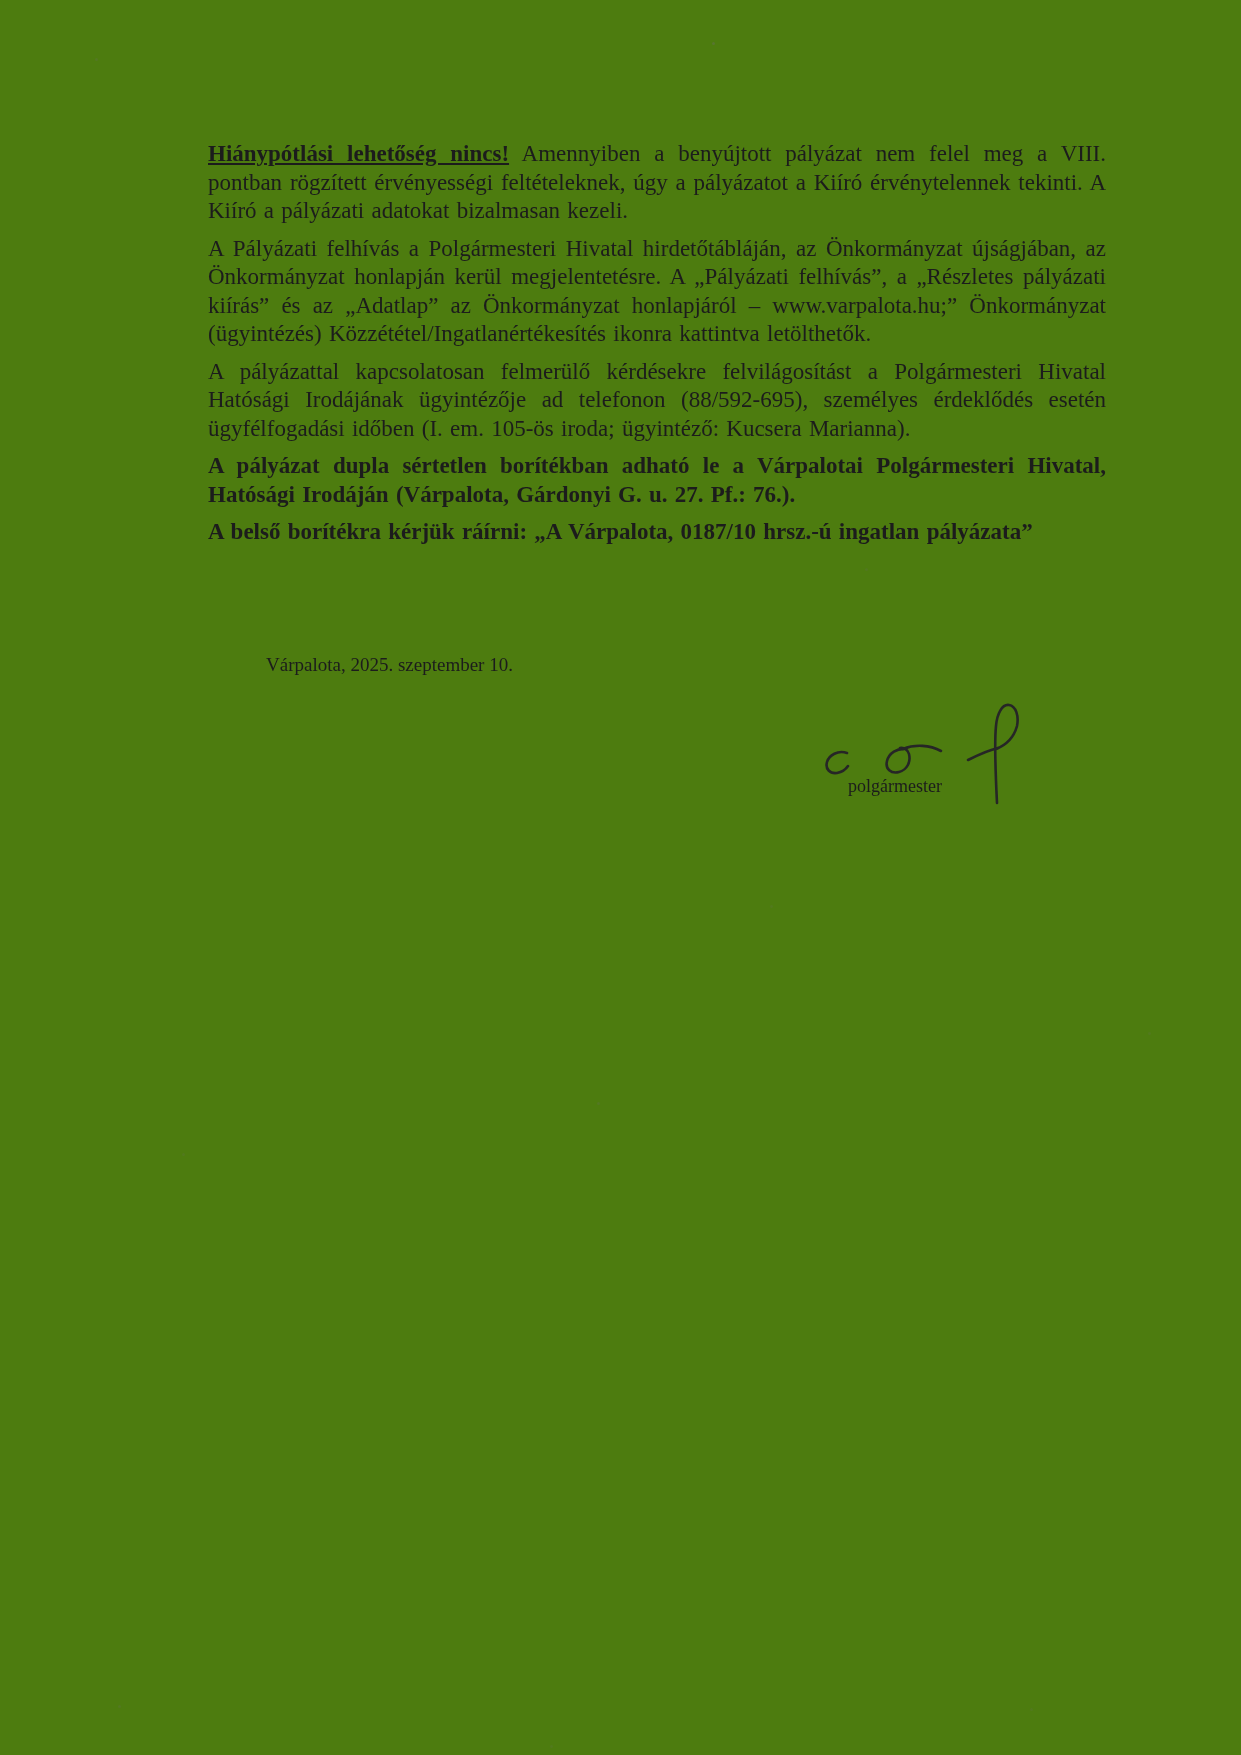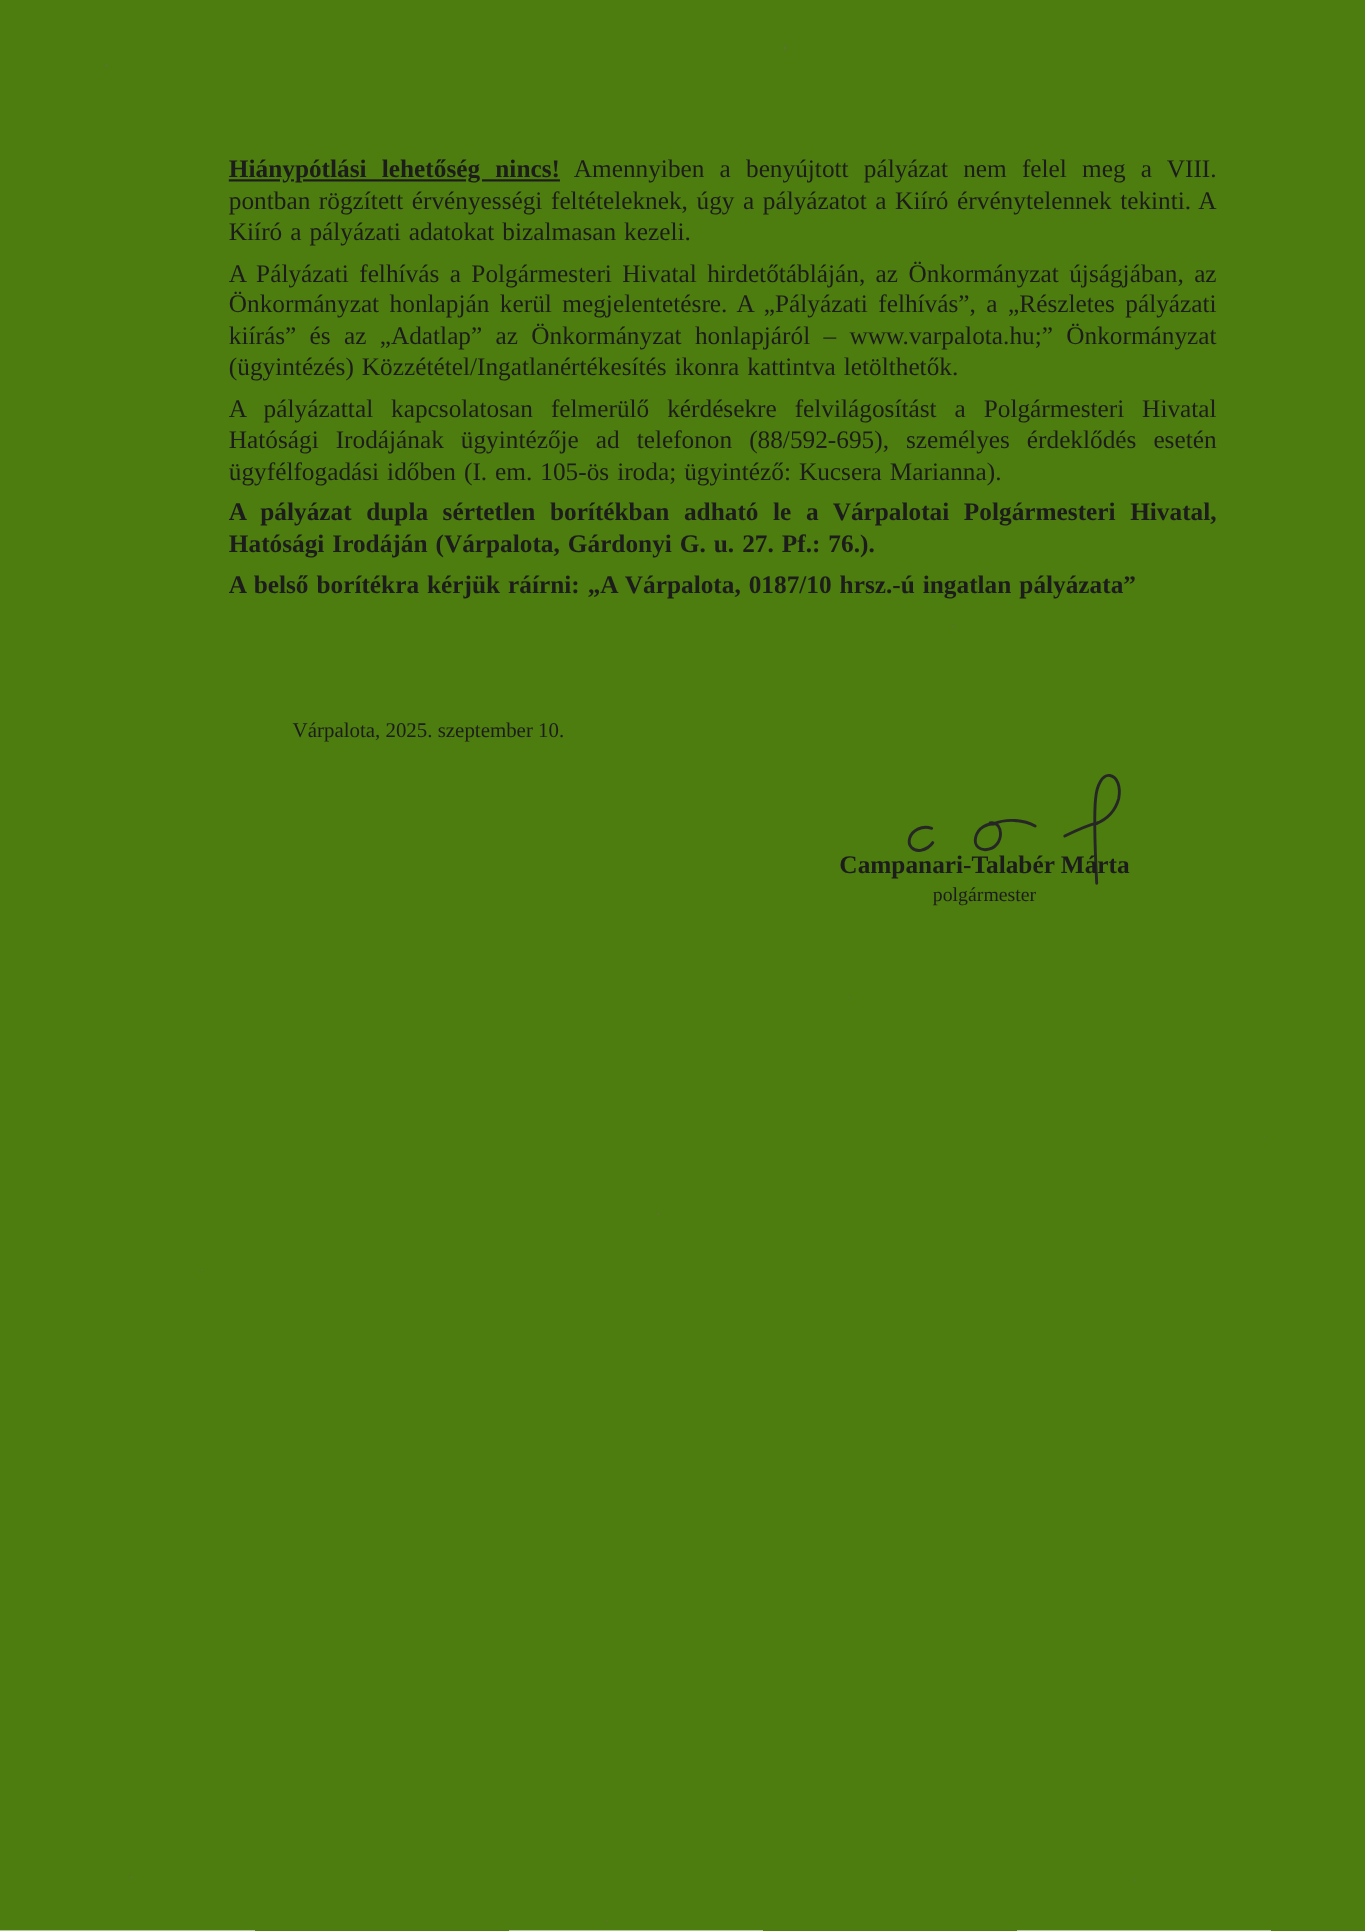--- a/index.html
+++ b/index.html
@@ -108,21 +108,20 @@
     <g fill="none" stroke="#262626" stroke-width="2.6" stroke-linecap="round">
       <path d="M 847 753 C 838 750, 829 755, 827 762 C 825 769, 830 774, 837 773 C 842 772, 846 769, 848 766"></path>
       <path d="M 906 749 C 897 748, 889 753, 887 761 C 885 769, 891 774, 899 772 C 907 770, 911 762, 909 754 C 908 750, 904 747, 900 748"></path>
       <path d="M 903 749 C 915 744, 930 745, 941 751"></path>
       <path d="M 968 760 C 978 755, 989 750, 998 748"></path>
       <path d="M 997 803 C 996 782, 994 745, 996 726 C 997 714, 1002 704, 1009 705 C 1016 706, 1019 716, 1017 726 C 1014 737, 1006 745, 996 749"></path>
     </g>
   </svg>
 
   <div class="signature">
-    <div class="sig-name">Campanari-Talabér Márta</div>
     <div class="sig-title">polgármester</div>
   </div>
 
   <div class="speck" style="left:712px;top:42px;"></div>
   <div class="speck" style="left:95px;top:58px;opacity:.6;"></div>
   <div class="speck" style="left:865px;top:568px;opacity:.5;"></div>
   <div class="speck" style="left:597px;top:1102px;opacity:.6;"></div>
   <div class="speck" style="left:182px;top:1153px;opacity:.45;"></div>
   <div class="speck" style="left:770px;top:905px;opacity:.4;"></div>
   <div class="speck" style="left:1148px;top:1032px;opacity:.4;"></div>

